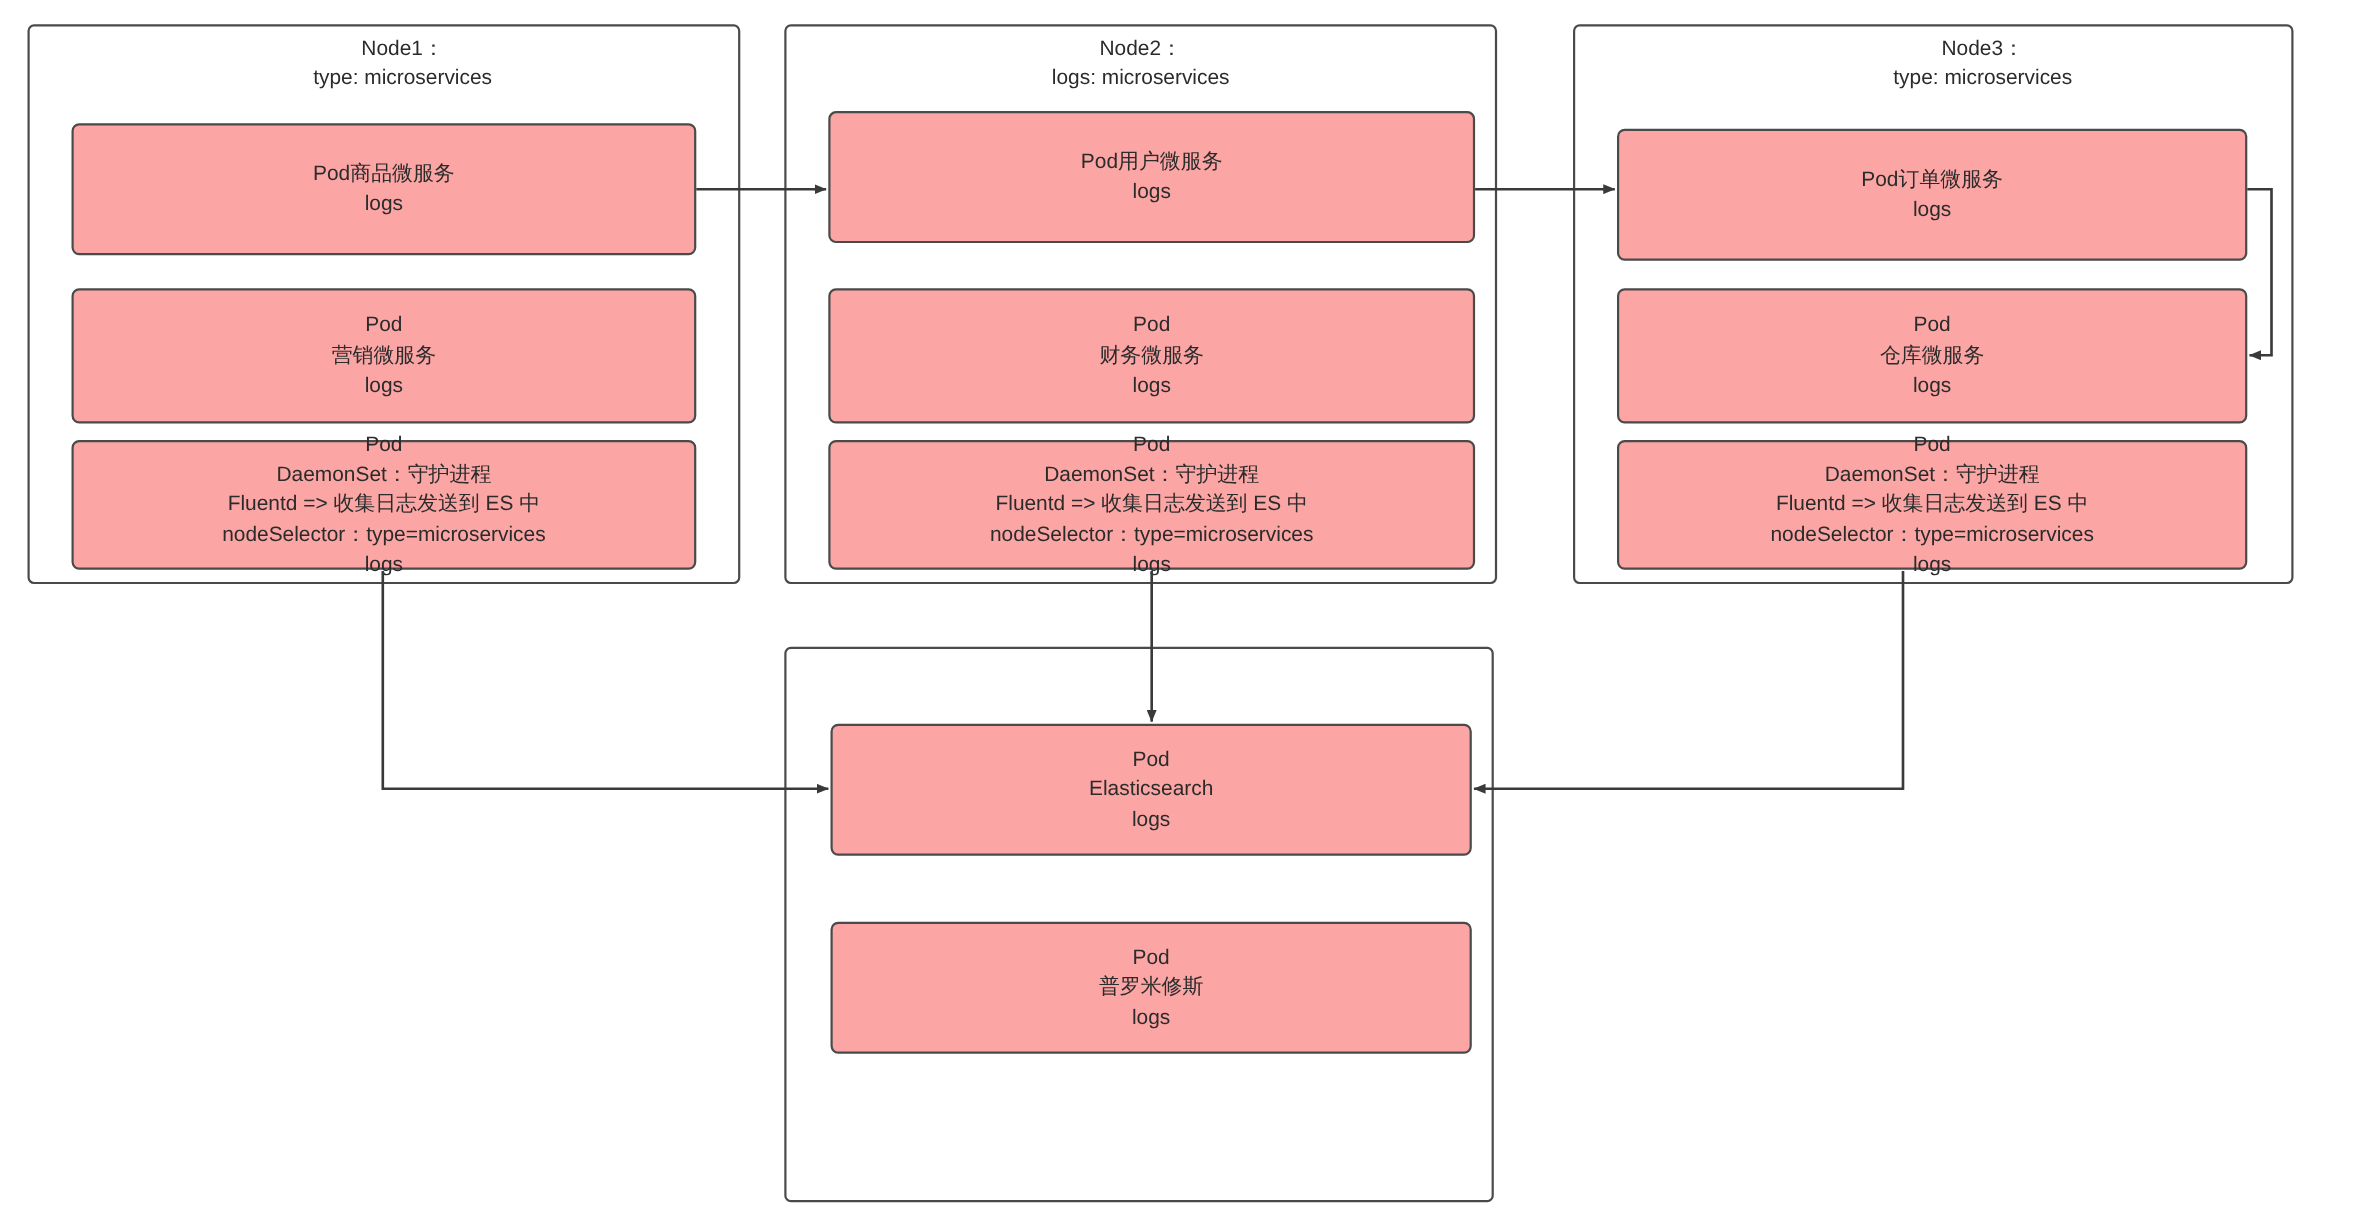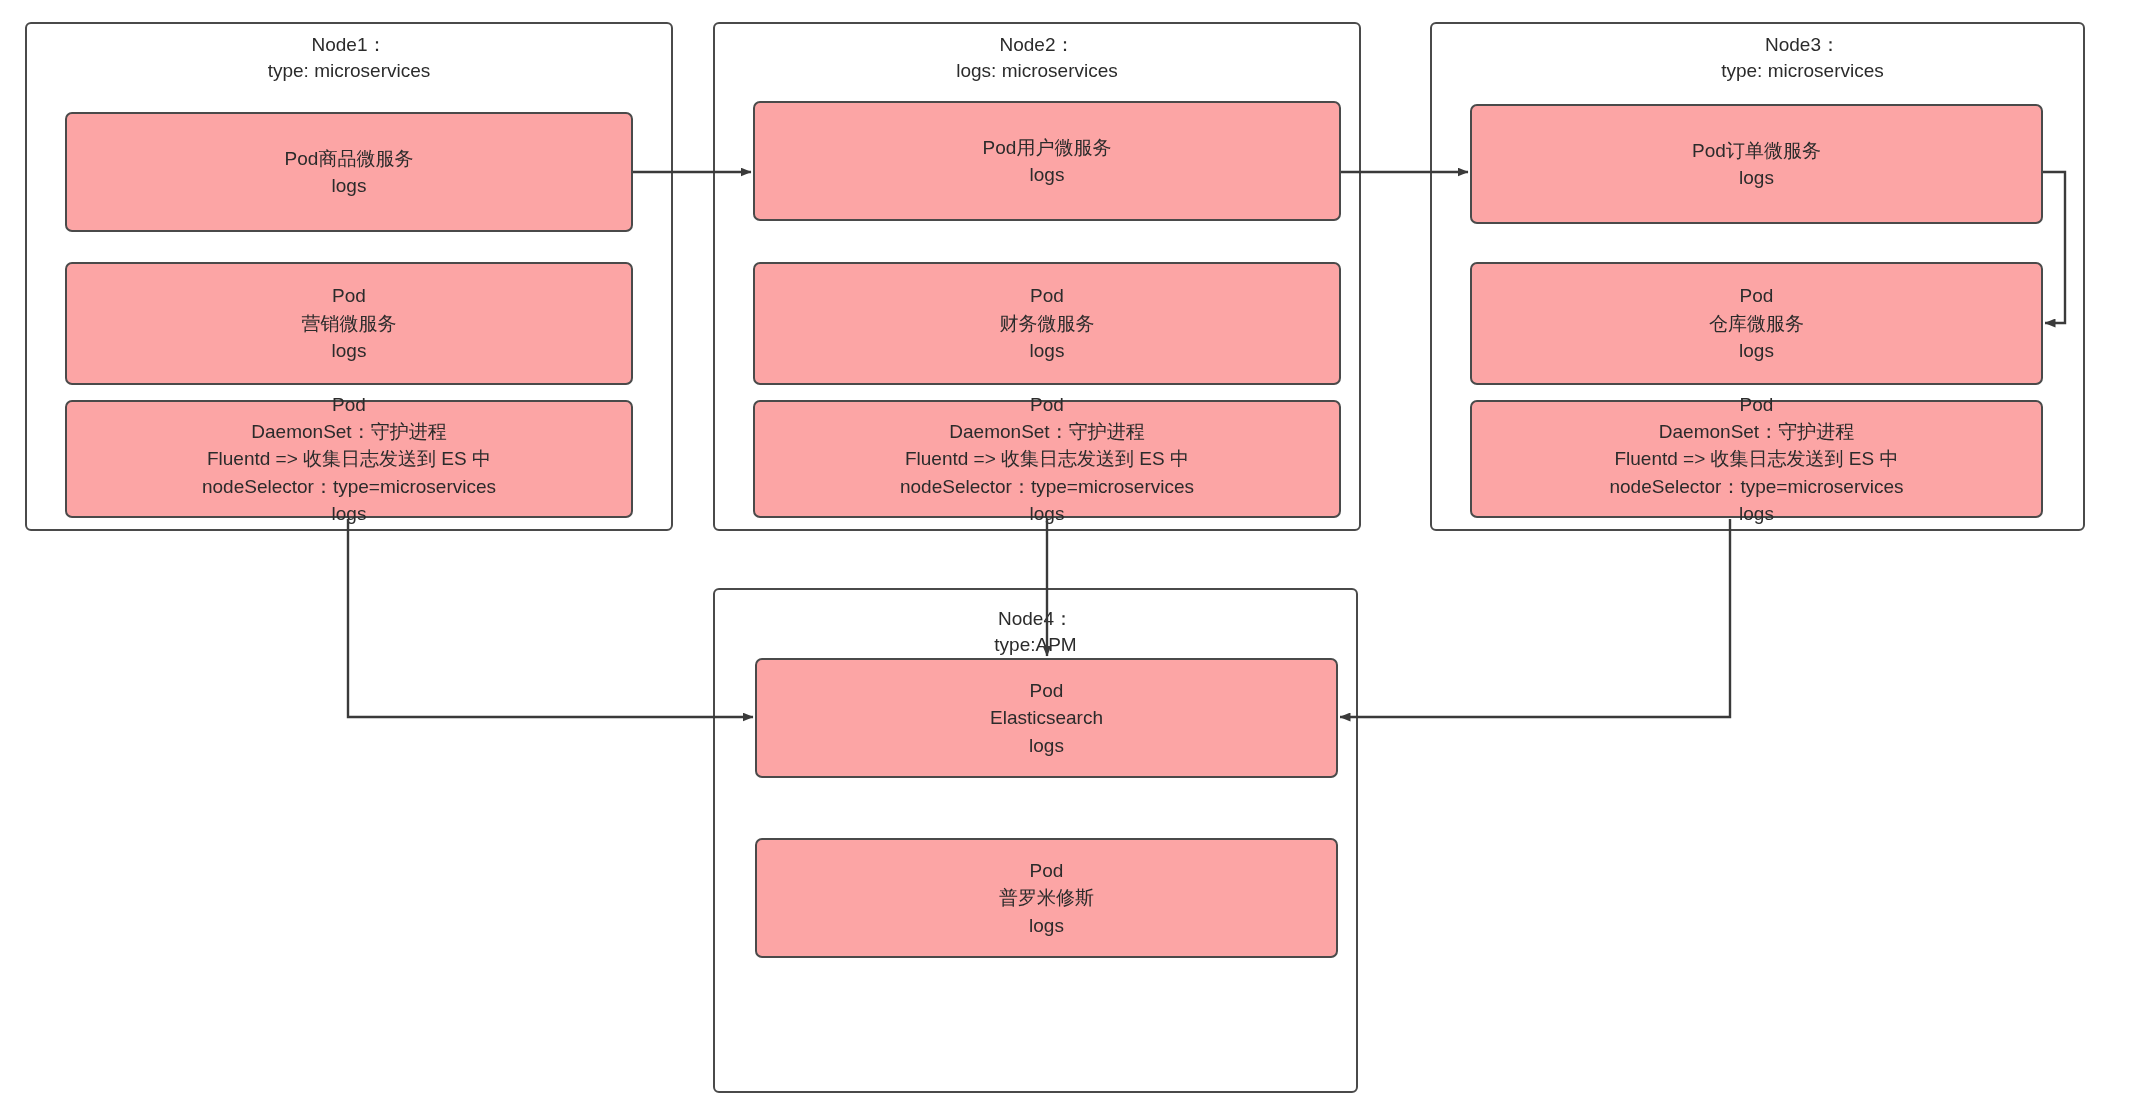--- a/index.html
+++ b/index.html
@@ -66,21 +66,21 @@
     white-space: pre-line;
     padding: 0 10px;
   }
 </style>
 </head>
 <body>
 
 <div id="canvas">
 
   <div class="node-box" style="left:25px; top:22px; width:648px; height:509px;"></div>
-  <div class="node-title" style="left:25px; top:32px; width:648px;">Node1：
+  <div class="node-title" style="left:25px; top:32px; width:648px;padding-left:17px;">Node1：
 type: microservices</div>
 
   <div class="pod-box" style="left:65px; top:112px; width:568px; height:120px;">
     <span class="pod-label">Pod商品微服务
 logs</span>
   </div>
 
   <div class="pod-box" style="left:65px; top:262px; width:568px; height:123px;">
     <span class="pod-label">Pod
 营销微服务
@@ -115,42 +115,40 @@
 DaemonSet：守护进程
 Fluentd =&gt; 收集日志发送到 ES 中
 nodeSelector：type=microservices
 logs</span>
   </div>
 
   <div class="node-box" style="left:1430px; top:22px; width:655px; height:509px;"></div>
   <div class="node-title" style="left:1430px; top:32px; width:745px;">Node3：
 type: microservices</div>
 
-  <div class="pod-box" style="left:1470px; top:104px; width:573px; height:120px;">
+  <div class="pod-box" style="left:1470px; top:117px; width:573px; height:120px;">
     <span class="pod-label">Pod订单微服务
 logs</span>
   </div>
 
   <div class="pod-box" style="left:1470px; top:262px; width:573px; height:123px;">
     <span class="pod-label">Pod
 仓库微服务
 logs</span>
   </div>
 
   <div class="pod-box" style="left:1470px; top:400px; width:573px; height:118px;">
     <span class="pod-label">Pod
 DaemonSet：守护进程
 Fluentd =&gt; 收集日志发送到 ES 中
 nodeSelector：type=microservices
 logs</span>
   </div>
 
   <div class="node-box" style="left:713px; top:588px; width:645px; height:505px;"></div>
-  <div class="node-title" style="left:713px; top:606px; width:645px;">Node4：
-type:APM</div>
 
   <div class="pod-box" style="left:755px; top:658px; width:583px; height:120px;">
     <span class="pod-label">Pod
 Elasticsearch
 logs</span>
   </div>
 
   <div class="pod-box" style="left:755px; top:838px; width:583px; height:120px;">
     <span class="pod-label">Pod
 普罗米修斯

